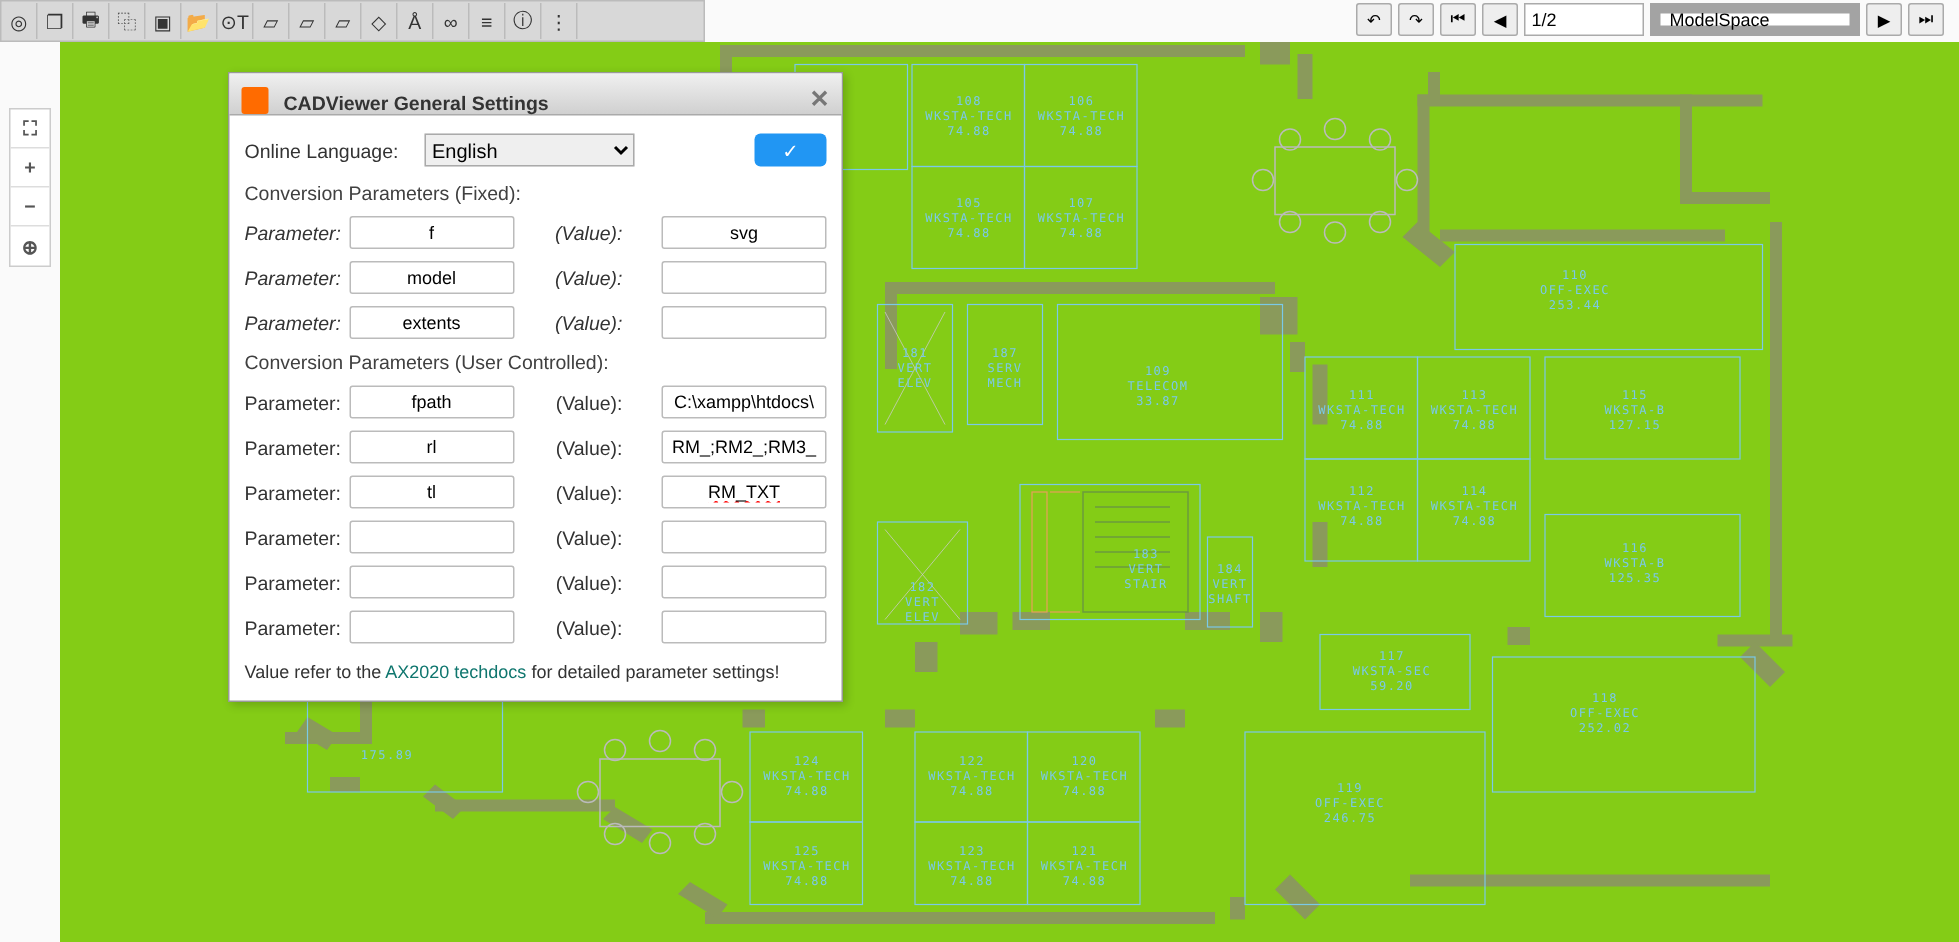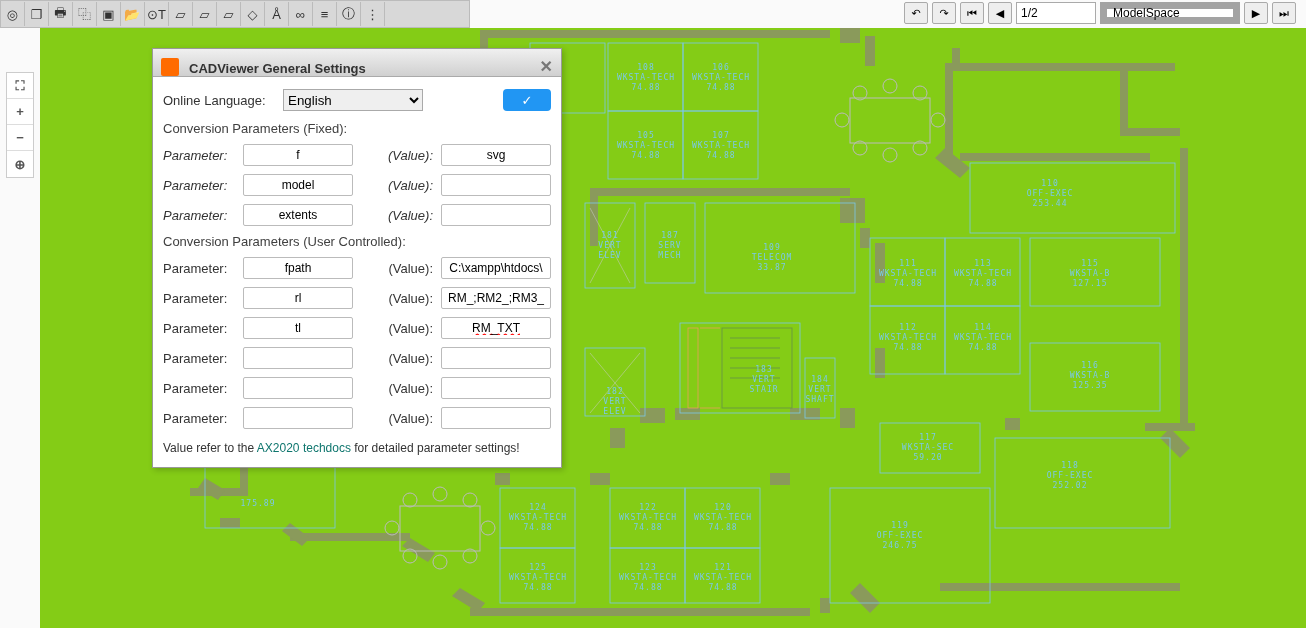--- a/index.html
+++ b/index.html
@@ -22,21 +22,21 @@
 .modal-body { padding: 12px 10px; }
 .row { display: flex; align-items: center; margin-bottom: 10px; }
 .row .lbl { width: 120px; color: #333; }
 .row select { width: 140px; height: 22px; border: 1px solid #aaa; }
 .row .chk { margin-left: auto; width: 48px; height: 22px; background: #2196f3; border-radius: 4px; display: flex; align-items: center; justify-content: center; color: #fff; cursor: pointer; }
 .section-title { margin: 6px 0 8px 0; color: #404040; }
 .prow { display: flex; align-items: center; margin-bottom: 8px; }
 .prow .plbl { width: 80px; color: #333; }
 .prow .plbl.i { font-style: italic; }
 .prow input { width: 110px; height: 22px; border: 1px solid #bbb; border-radius: 2px; text-align: center; font-size: 12px; padding: 0 4px; }
-.prow .vlbl { width: 60px; margin-left: 20px; text-align: right; margin-right: 8px; color: #333; }
+.prow .vlbl { width: 60px; margin-left: 20px; text-align: right; margin-right: 26px; color: #333; }
 .prow .vlbl.i { font-style: italic; }
 .footnote { margin-top: 12px; font-size: 12px; color: #333; }
 .footnote a { color: #0f766e; text-decoration: none; }
 .room-label { font-family: monospace; font-size: 8px; fill: #7ac9e8; text-anchor: middle; letter-spacing: 1px; }
 .wall-fill { fill: #8a9a5b; }
 .room-line { stroke: #7ac9e8; stroke-width: 0.8; fill: none; }
 .thin { stroke: #ccc; stroke-width: 0.5; fill: none; }
 .furn { stroke: #bbb; stroke-width: 1; fill: none; }
 .grn { stroke: #6b9b3e; stroke-width: 1; fill: none; }
 .org { stroke: #e8a05a; stroke-width: 0.8; fill: none; }

